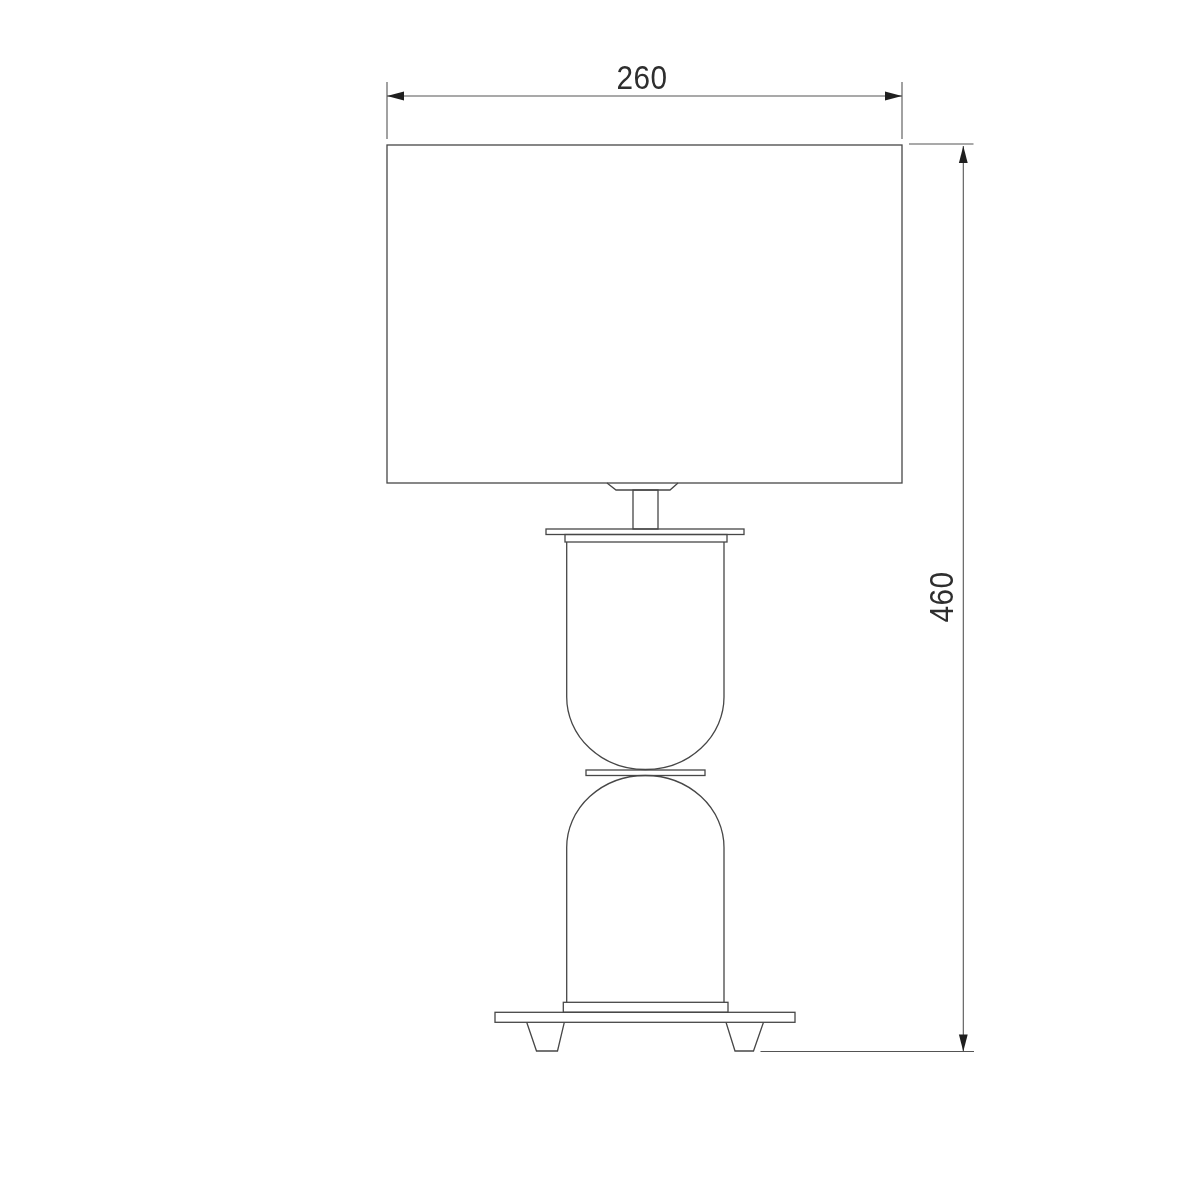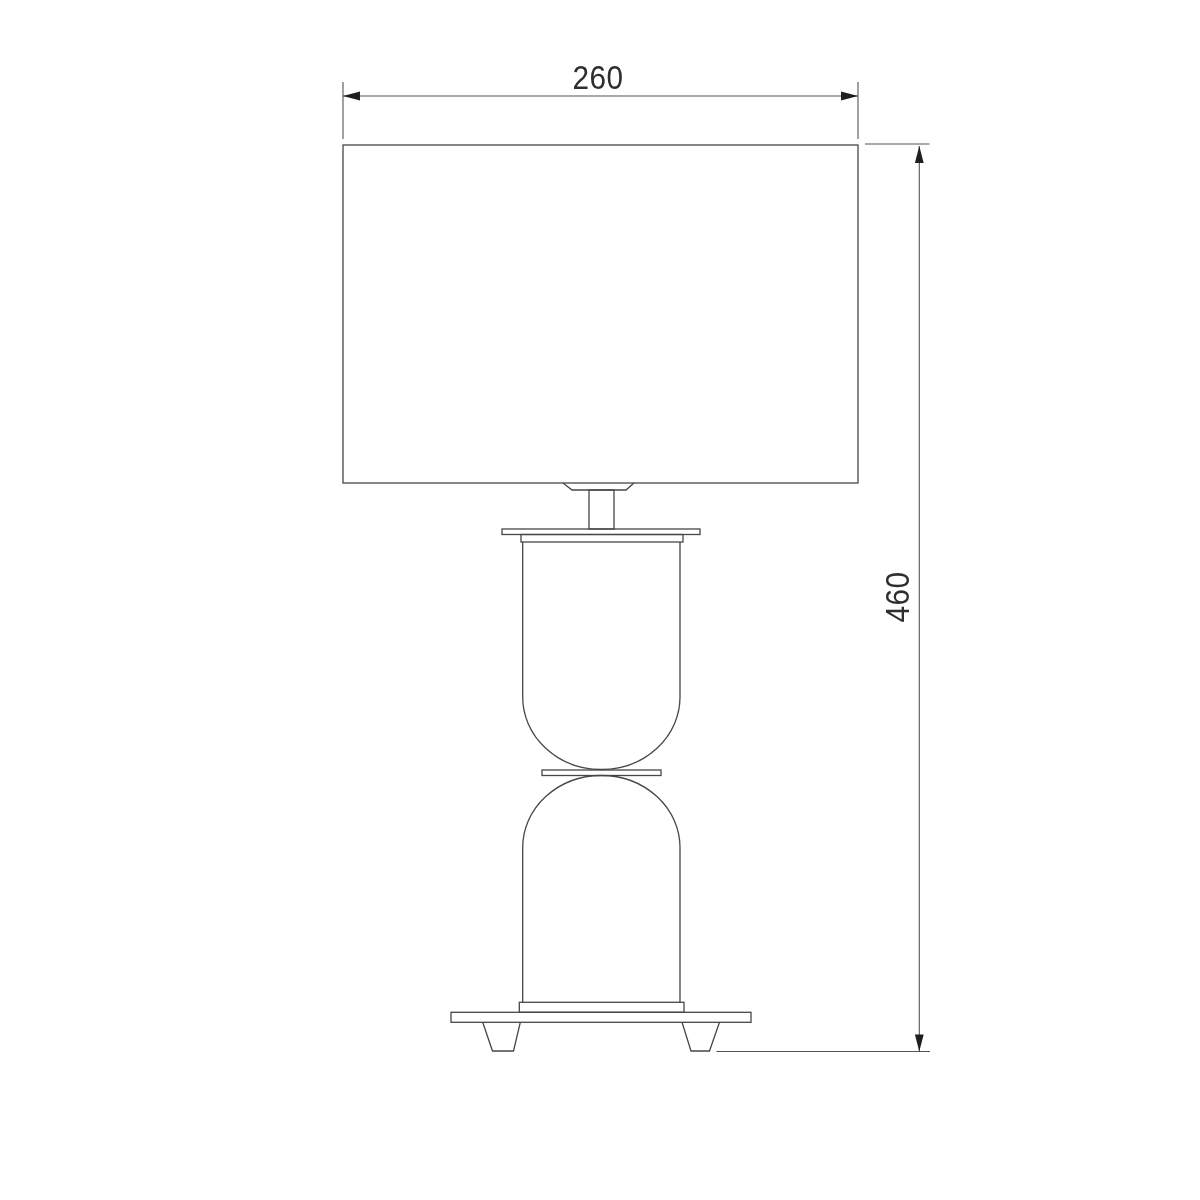--- a/index.html
+++ b/index.html
@@ -7,20 +7,21 @@
     padding: 0;
     background: #ffffff;
     font-family: "Liberation Sans", sans-serif;
   }
   .canvas {
     position: relative;
     width: 1064px;
     height: 1200px;
     background: #ffffff;
     overflow: hidden;
+    margin-left: 44px;
   }
   svg.drawing {
     position: absolute;
     left: 0;
     top: 0;
   }
   svg.drawing text {
     font-family: "Liberation Sans", sans-serif;
     font-size: 33px;
     letter-spacing: 0.5px;

